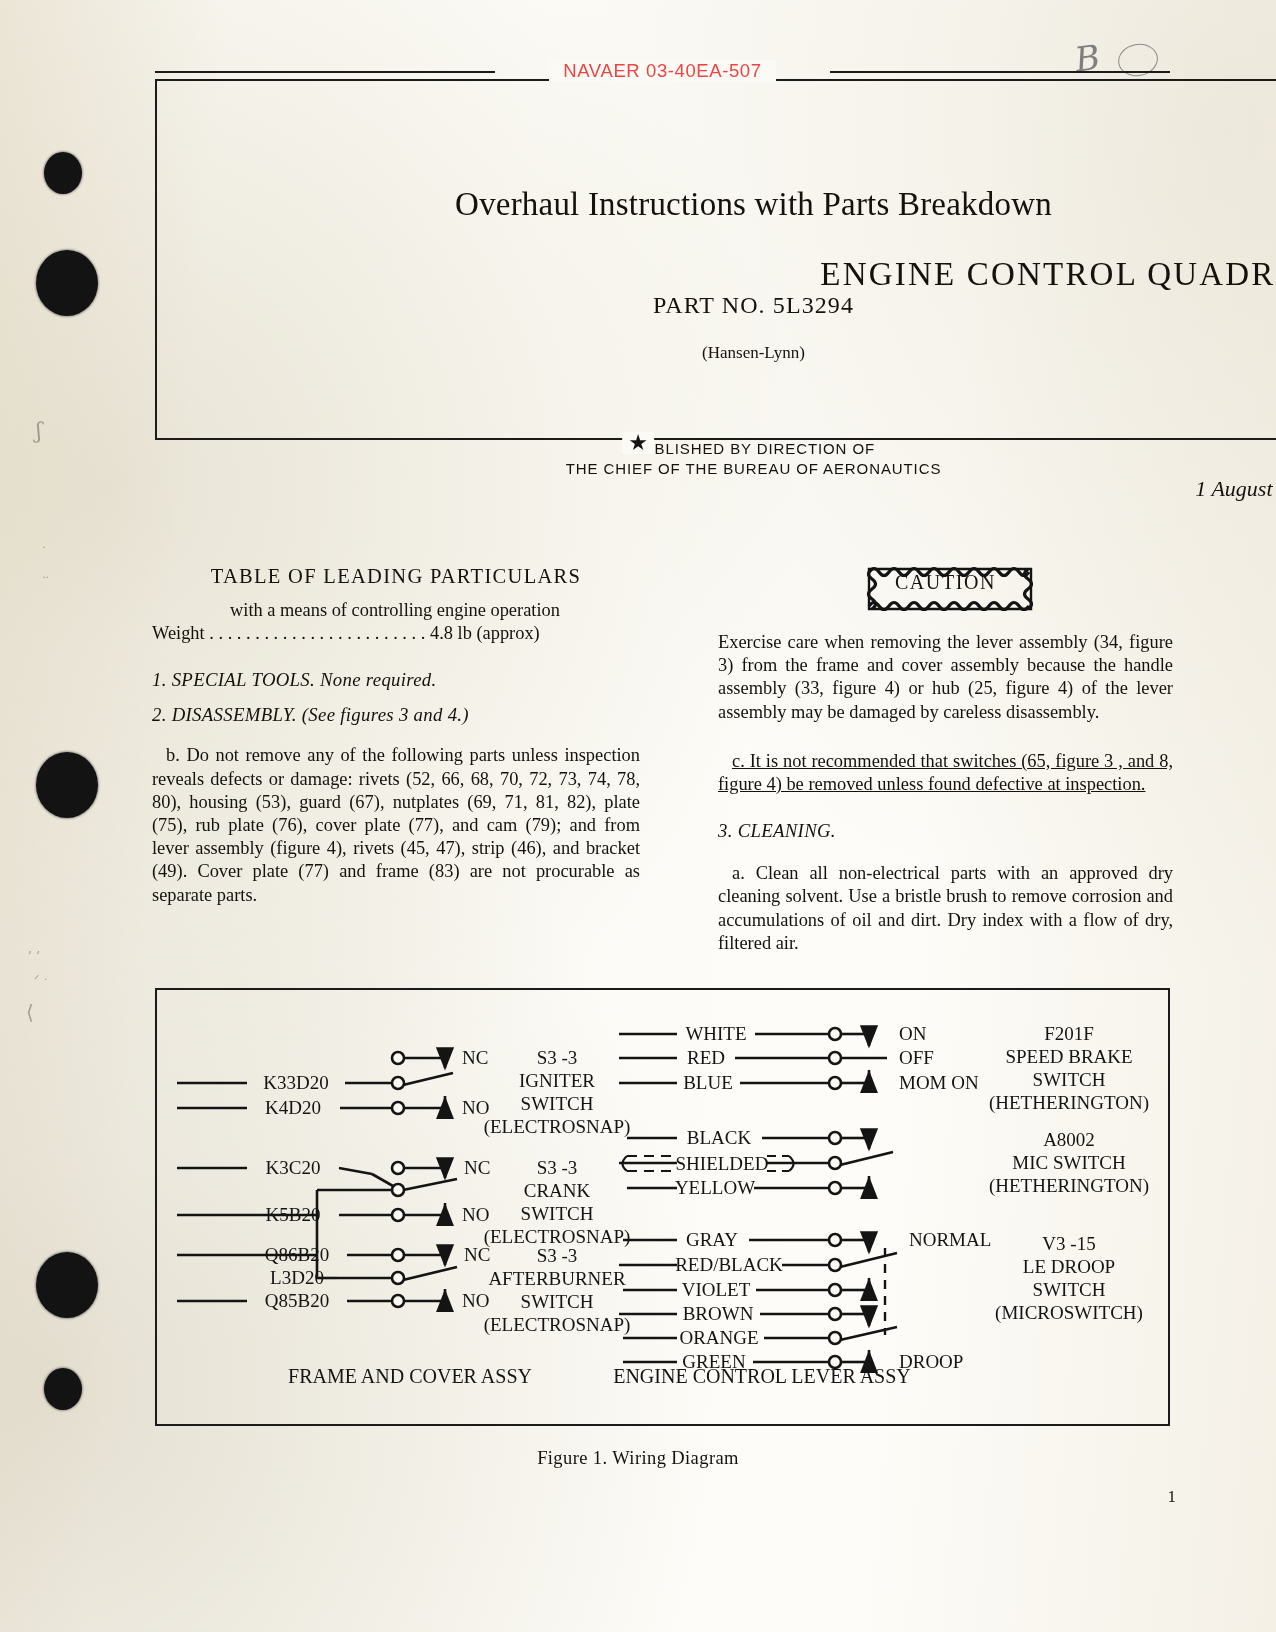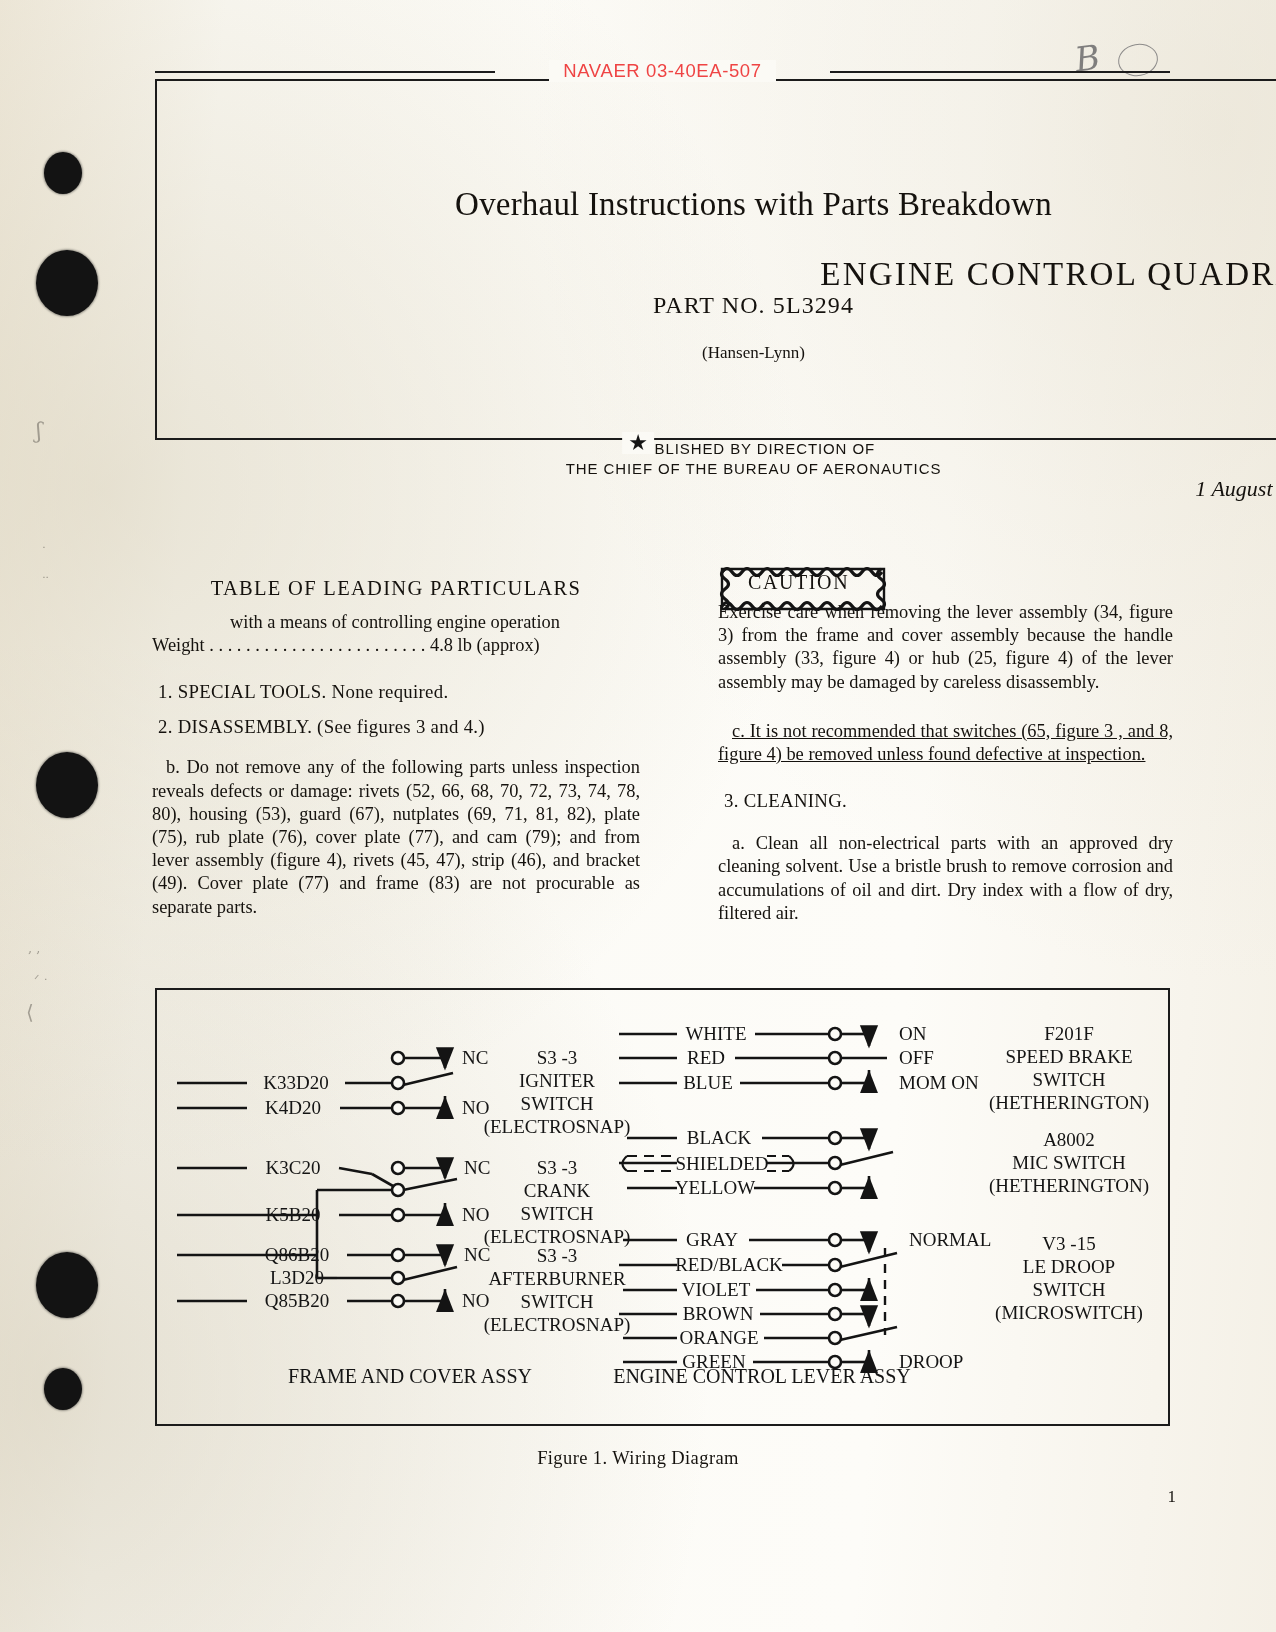--- a/index.html
+++ b/index.html
@@ -109,35 +109,34 @@
   .stray { position:absolute; color:#5e5a52; opacity:.5; font-size:13px; font-family:"DejaVu Serif", serif; }
 
   
   .col-left  { position:absolute; left:152px; top:565px; width:488px; }
   .col-right { position:absolute; left:718px; top:565px; width:455px; }
 
   .tlp-head {
     text-align:center;
     font-size:20.5px; letter-spacing:1.3px;
     margin-bottom:11px;
-    margin-top:12px;
   }
   .ptext {
     font-size:18.4px; line-height:1.26;
     text-align:left;
     margin:0 0 13px 0;
   }
   .ptext.just { text-align:justify; }
   .lead-line { font-size:18.4px; line-height:1.26; }
   .lead-indent { padding-left:78px; }
   .ind { text-indent:14px; }
-  .sect { margin:0 0 13px 6px; font-size:18.8px; letter-spacing:.3px; }
-
-  
-  .caution-wrap { display:flex; justify-content:flex-start; }
+  .sect { margin:0 0 13px 0; font-size:18.8px; letter-spacing:.3px;font-style:italic; }
+
+  
+  .caution-wrap { display:flex; justify-content:center; margin-bottom:30px; }
   .caution-box {
     position:relative;
     padding:6px 30px 7px 30px;
     font-size:20px; letter-spacing:1.6px;
   }
   .caution-svg { position:absolute; left:0; top:0; }
   .caution-label { position:relative; z-index:2; }
 
   
   .fig-frame {

